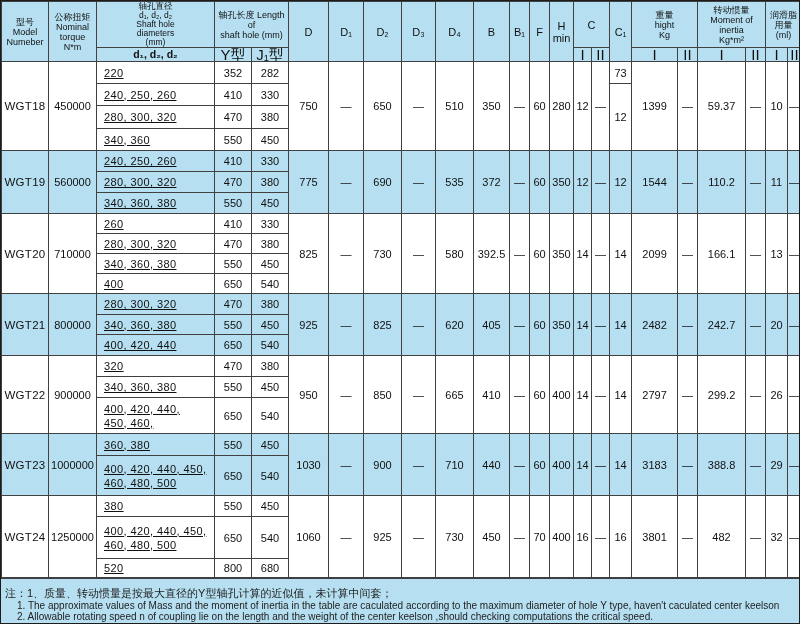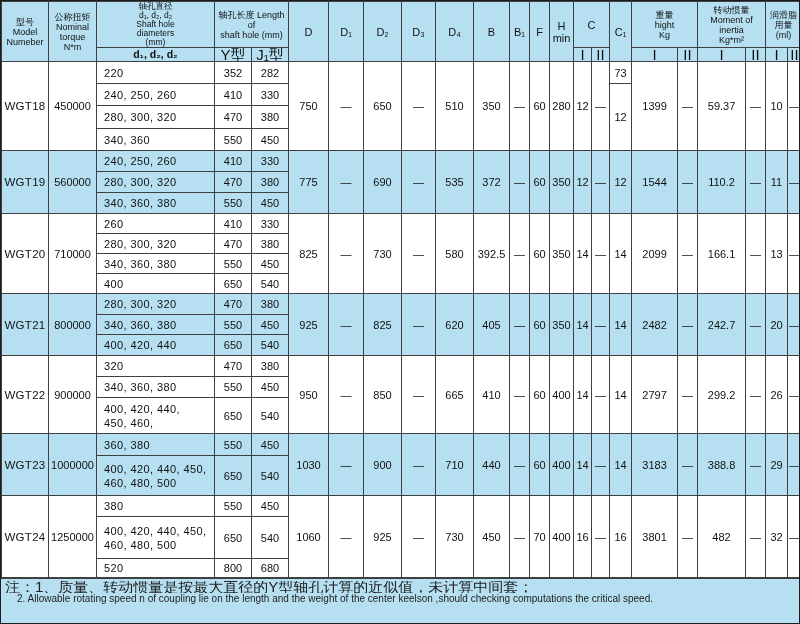--- a/index.html
+++ b/index.html
@@ -8,27 +8,27 @@
   table{border-collapse:collapse;table-layout:fixed;width:798px;}
   th,td{border:1px solid #404040;padding:0;text-align:center;vertical-align:middle;
         white-space:pre-line;color:#111;overflow:hidden;}
   thead th{background:#b6e0f2;font-weight:normal;}
   .thm{font-size:9px;line-height:10px;}
   .th-dia{font-size:8.5px;line-height:9px;}
   .thl{font-size:11px;line-height:12px;}
   .ths{font-size:15px;line-height:11px;}
   .ths-b{font-size:10.5px;line-height:11px;font-weight:bold;}
   td{font-size:11px;line-height:14px;}
-  .dia{text-align:left;padding-left:7px;letter-spacing:0.4px;}
+  .dia{text-align:left;padding-left:7px;letter-spacing:0.4px;text-decoration:underline;}
   .mod{font-size:11.5px;letter-spacing:0.3px;}
   tr.blue td{background:#b6e0f2;}
   .notes{width:798px;height:48px;background:#b6e0f2;border-top:1px solid #404040;
          padding:2px 4px 0 4px;color:#222;}
   .note-line{white-space:nowrap;overflow:hidden;}
-  .note-zh{font-size:15px;line-height:11.5px;}
+  .note-zh{font-size:11px;line-height:11.5px;margin-top:7px;}
   .note-en{font-size:10px;line-height:11.5px;}
   .note-indent{padding-left:12px;}
 </style>
 </head>
 <body>
 
 <div class="wrap">
   <table>
     <colgroup>
       <col style="width:47px">
@@ -367,15 +367,16 @@
       <tr style="height:19px">
         <td class="dia">520</td>
         <td>800</td>
         <td>680</td>
       </tr>
     </tbody>
   </table>
 
   <div class="notes">
     <div class="note-line note-zh">注：1、质量、转动惯量是按最大直径的Y型轴孔计算的近似值，未计算中间套；</div>
+    <div class="note-line note-en note-indent">1. The approximate values of Mass and the moment of inertia in the table are caculated according to the maximum diameter of hole Y type, haven't caculated center keelson</div>
     <div class="note-line note-en note-indent">2. Allowable rotating speed n of coupling lie on the length and the weight of the center keelson ,should checking computations the critical speed.</div>
   </div>
 </div>
 
 </body></html>

